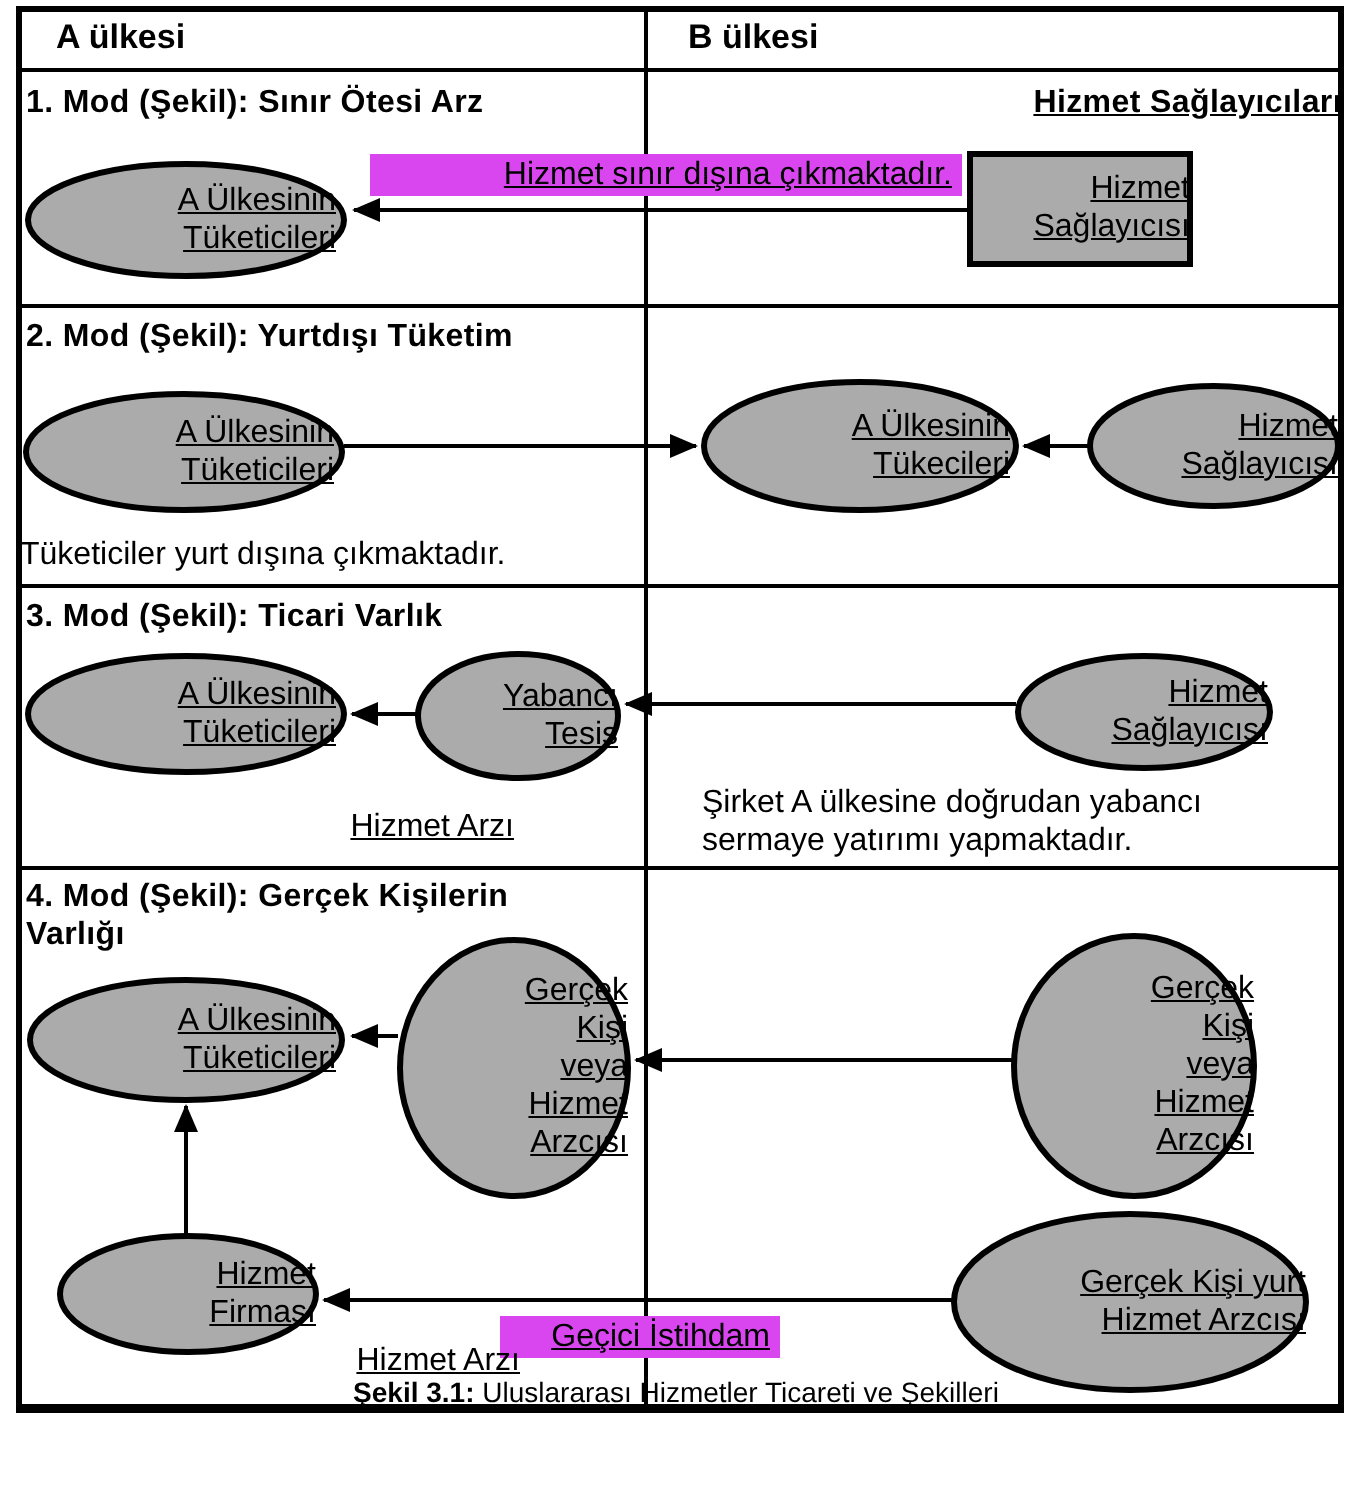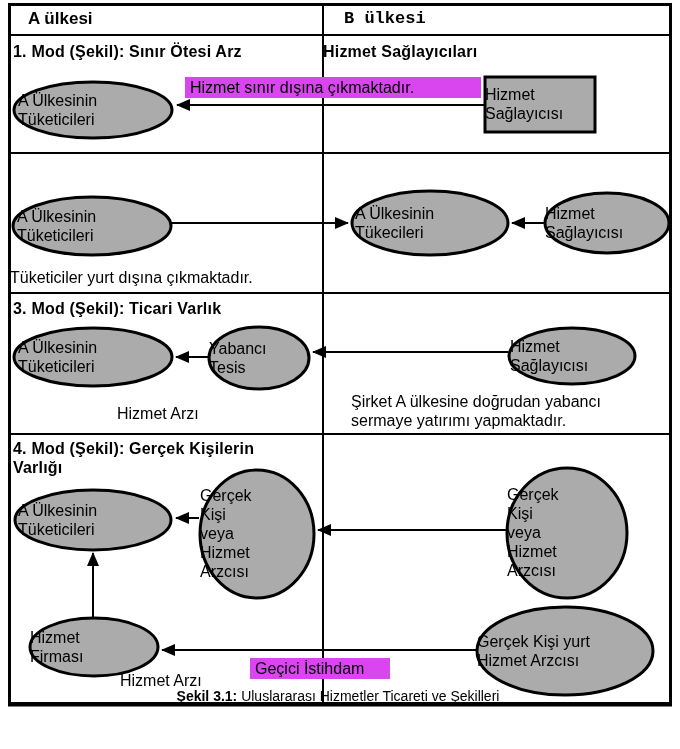--- a/index.html
+++ b/index.html
@@ -3,21 +3,21 @@
 <meta charset="utf-8">
 <style>
   html,body{margin:0;padding:0;background:#ffffff;}
   .page{
     position:relative;width:676px;height:749px;background:#ffffff;
     font-family:"Liberation Sans","DejaVu Sans",sans-serif;color:#000;
     overflow:hidden;
   }
   .page svg{position:absolute;left:0;top:0;}
   .lbl{position:absolute;line-height:19px;font-size:16px;white-space:nowrap;}
-  .center{text-align:left;}
+  .center{text-align:right;text-decoration:underline;}
   .bold{font-weight:bold;}
   .hdr{font-size:17px;font-weight:bold;}
   .title{font-size:16px;font-weight:bold;letter-spacing:0.2px;}
   .whitebg{background:#d946ef;padding:1px 5px;}
   .caption{position:absolute;left:0;right:0;top:688px;text-align:center;font-size:14px;}
 </style>
 </head>
 <body>
 
 <div class="page">
@@ -58,34 +58,35 @@
     <ellipse cx="567" cy="533" rx="60" ry="65" stroke="#000" stroke-width="3" fill="#ababab"></ellipse>
     <ellipse cx="565" cy="651" rx="88" ry="44" stroke="#000" stroke-width="3" fill="#ababab"></ellipse>
     <ellipse cx="94" cy="647" rx="64" ry="29" stroke="#000" stroke-width="3" fill="#ababab"></ellipse>
     <line x1="199" y1="518" x2="176" y2="518" stroke="#000" stroke-width="2" marker-end="url(#ah)"></line>
     <line x1="506" y1="530" x2="318" y2="530" stroke="#000" stroke-width="2" marker-end="url(#ah)"></line>
     <line x1="93" y1="617" x2="93" y2="553" stroke="#000" stroke-width="2" marker-end="url(#ah)"></line>
     <line x1="476" y1="650" x2="162" y2="650" stroke="#000" stroke-width="2" marker-end="url(#ah)"></line>
   </svg>
 
   <div class="lbl hdr" style="left:28px;top:9px;">A  ülkesi</div>
-  <div class="lbl hdr" style="left:344px;top:9px;font-family:Liberation Mono, monospace;">B  ülkesi</div>
+  <div class="lbl hdr" style="left:344px;top:9px;">B  ülkesi</div>
 
   <div class="lbl title" style="left:13px;top:42px;">1. Mod (Şekil): Sınır Ötesi Arz</div>
   <div class="lbl title center" style="left:323px;top:42px;width:348px;">Hizmet Sağlayıcıları</div>
   <div class="lbl center whitebg" style="left:185px;top:77px;width:286px;">Hizmet sınır dışına çıkmaktadır.</div>
   <div class="lbl center" style="left:18px;top:91px;width:150px;">
     <span>A Ülkesinin</span><br>
     <span>Tüketicileri</span>
   </div>
   <div class="lbl center" style="left:485px;top:85px;width:110px;">
     <span>Hizmet</span><br>
     <span>Sağlayıcısı</span>
   </div>
 
+  <div class="lbl title" style="left:13px;top:159px;">2. Mod (Şekil): Yurtdışı Tüketim</div>
   <div class="lbl center" style="left:17px;top:207px;width:150px;">
     <span>A Ülkesinin</span><br>
     <span>Tüketicileri</span>
   </div>
   <div class="lbl center" style="left:355px;top:204px;width:150px;">
     <span>A Ülkesinin</span><br>
     <span>Tükecileri</span>
   </div>
   <div class="lbl center" style="left:545px;top:204px;width:124px;">
     <span>Hizmet</span><br>

